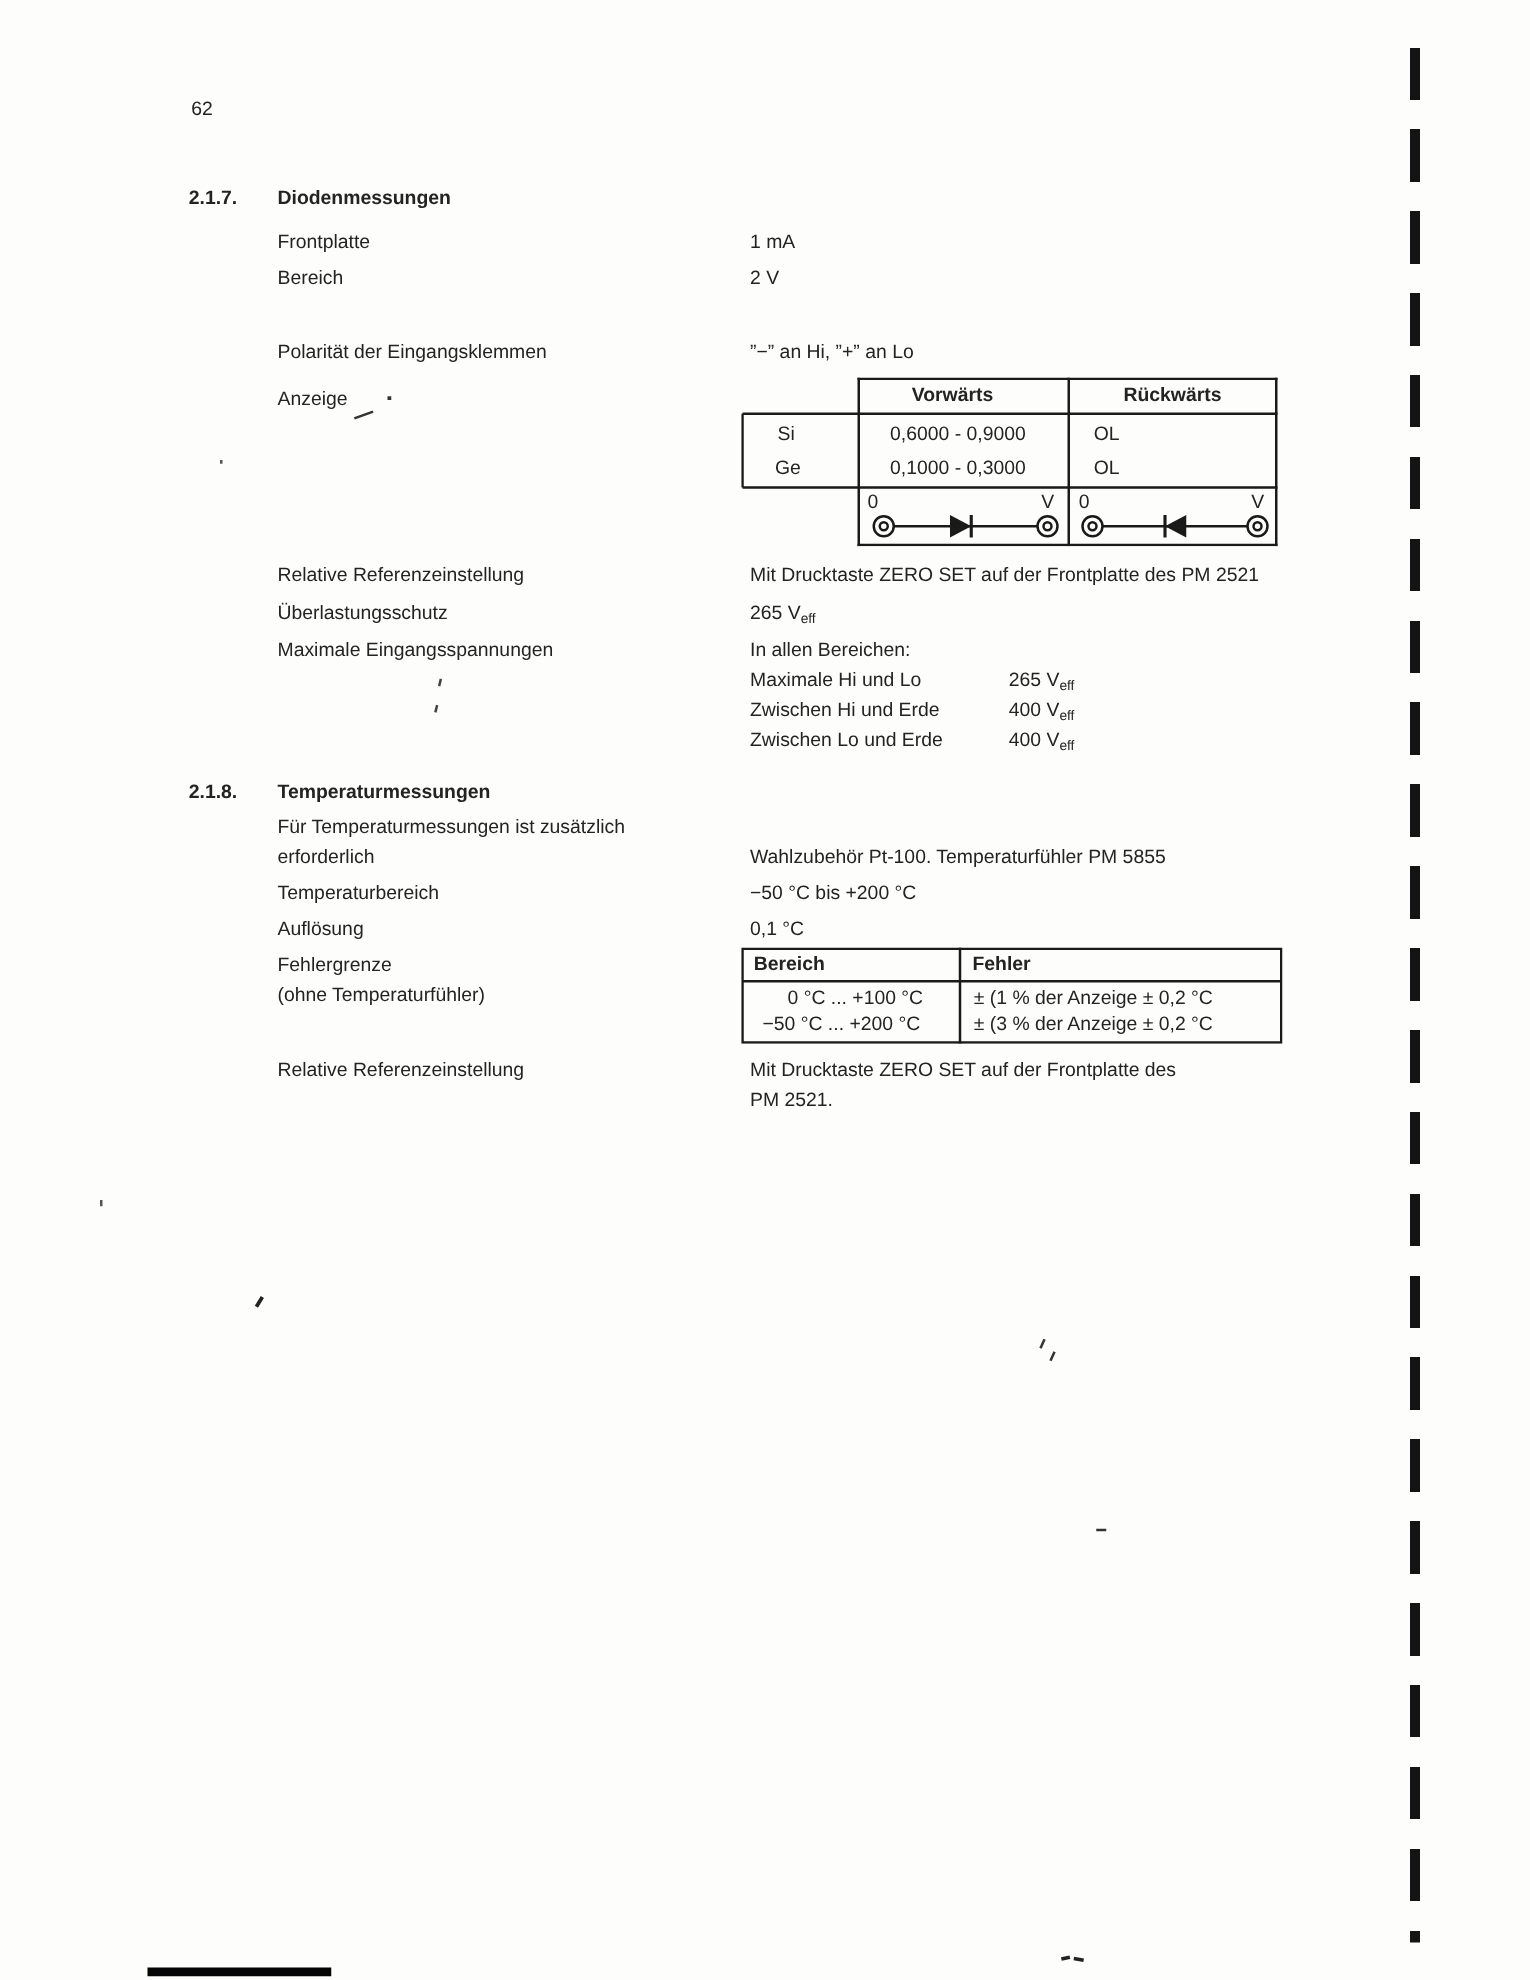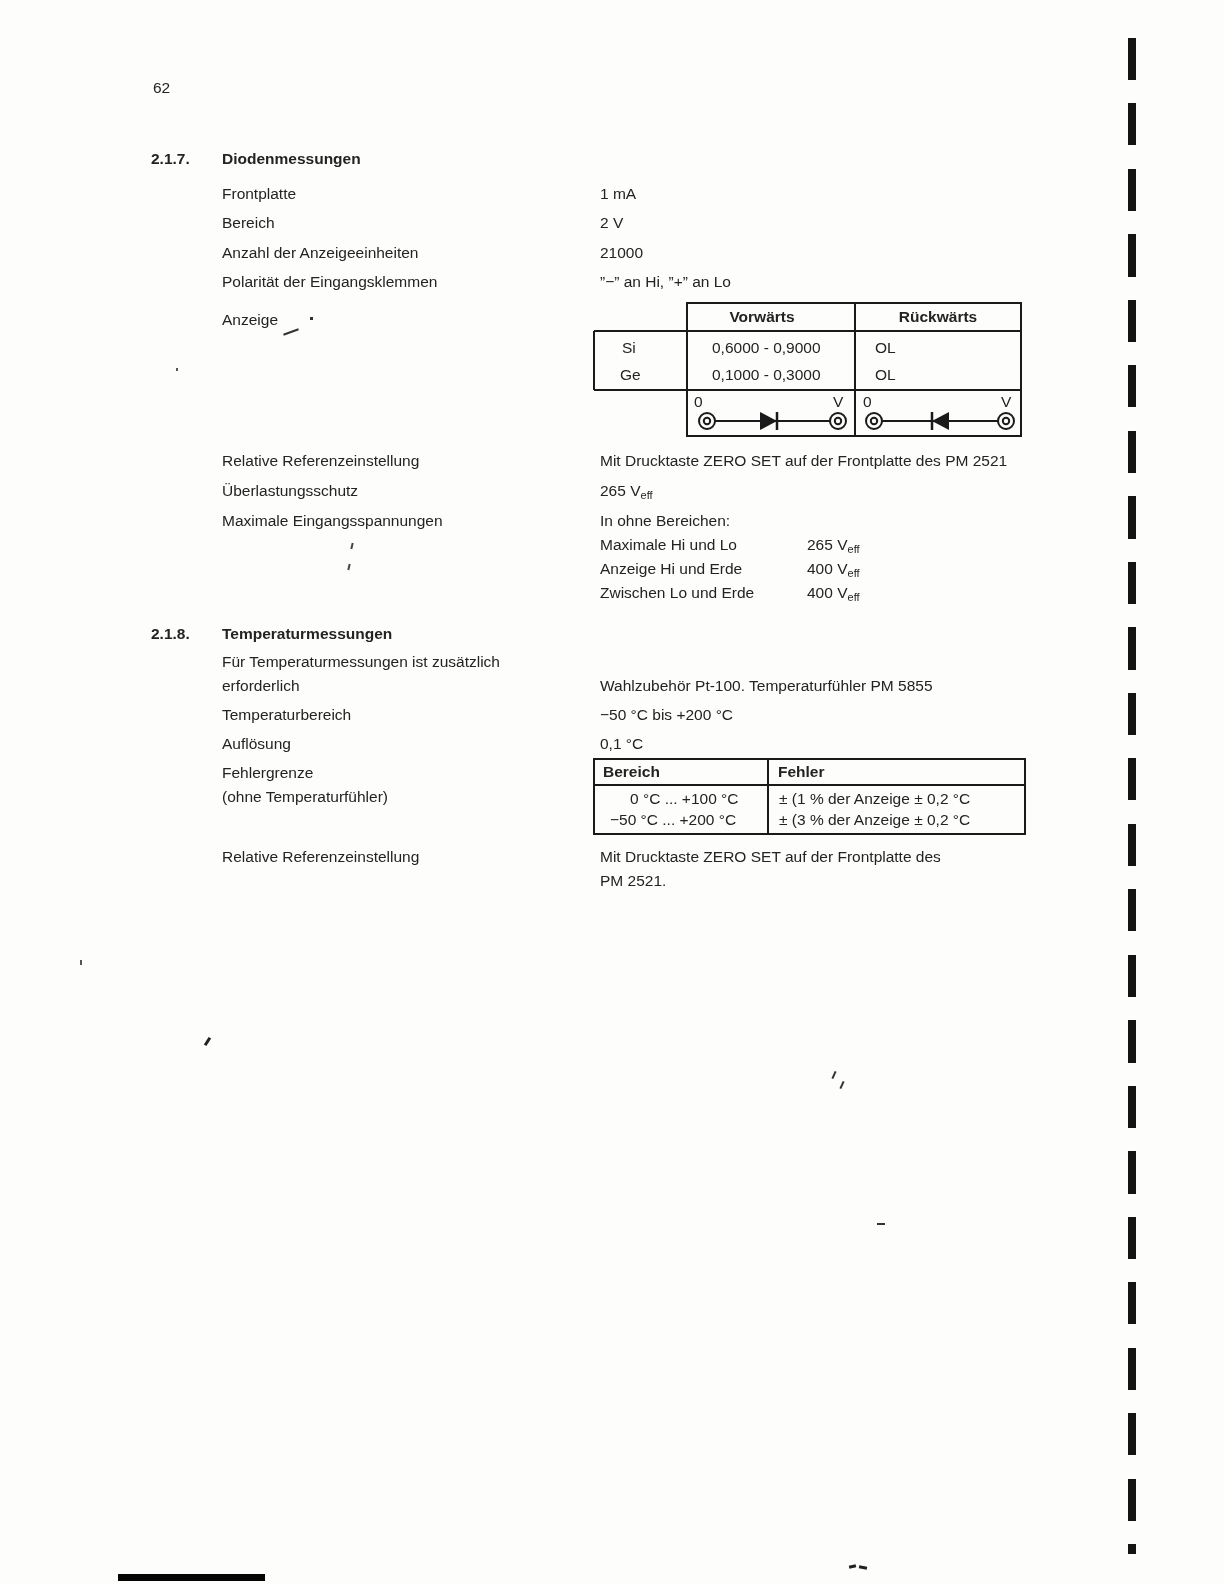--- a/index.html
+++ b/index.html
@@ -37,24 +37,20 @@
     <span class="t b" style="left:222px">Diodenmessungen</span>
   </div>
 
   <div class="row" style="top:184px">
     <span class="t" style="left:222px">Frontplatte</span>
     <span class="t" style="left:600px">1 mA</span>
   </div>
   <div class="row" style="top:213px">
     <span class="t" style="left:222px">Bereich</span>
     <span class="t" style="left:600px">2 V</span>
-  </div>
-  <div class="row" style="top:243px">
-    <span class="t" style="left:222px">Anzahl der Anzeigeeinheiten</span>
-    <span class="t" style="left:600px">21000</span>
   </div>
   <div class="row" style="top:272px">
     <span class="t" style="left:222px">Polarität der Eingangsklemmen</span>
     <span class="t" style="left:600px">”−” an Hi, ”+” an Lo</span>
   </div>
 
   <span class="t" style="left:222px; top:310px">Anzeige</span>
 
   <div class="tbl" style="left:593px; top:302px; width:430px; height:135px">
     <svg width="430" height="135" viewBox="0 0 430 135">
@@ -103,28 +99,28 @@
     <span class="t" style="left:600px">Mit Drucktaste ZERO SET auf der Frontplatte des PM 2521</span>
   </div>
 
   <div class="row" style="top:481px">
     <span class="t" style="left:222px">Überlastungsschutz</span>
     <span class="t" style="left:600px"><span>265 V</span><sub class="u">eff</sub></span>
   </div>
 
   <div class="row" style="top:511px">
     <span class="t" style="left:222px">Maximale Eingangsspannungen</span>
-    <span class="t" style="left:600px">In ohne Bereichen:</span>
+    <span class="t" style="left:600px">In allen Bereichen:</span>
   </div>
   <div class="row" style="top:535px">
     <span class="t" style="left:600px">Maximale Hi und Lo</span>
     <span class="t" style="left:807px"><span>265 V</span><sub class="u">eff</sub></span>
   </div>
   <div class="row" style="top:559px">
-    <span class="t" style="left:600px">Anzeige Hi und Erde</span>
+    <span class="t" style="left:600px">Zwischen Hi und Erde</span>
     <span class="t" style="left:807px"><span>400 V</span><sub class="u">eff</sub></span>
   </div>
   <div class="row" style="top:583px">
     <span class="t" style="left:600px">Zwischen Lo und Erde</span>
     <span class="t" style="left:807px"><span>400 V</span><sub class="u">eff</sub></span>
   </div>
 
   <div class="row" style="top:624px">
     <span class="t b" style="left:151px">2.1.8.</span>
     <span class="t b" style="left:222px">Temperaturmessungen</span>

